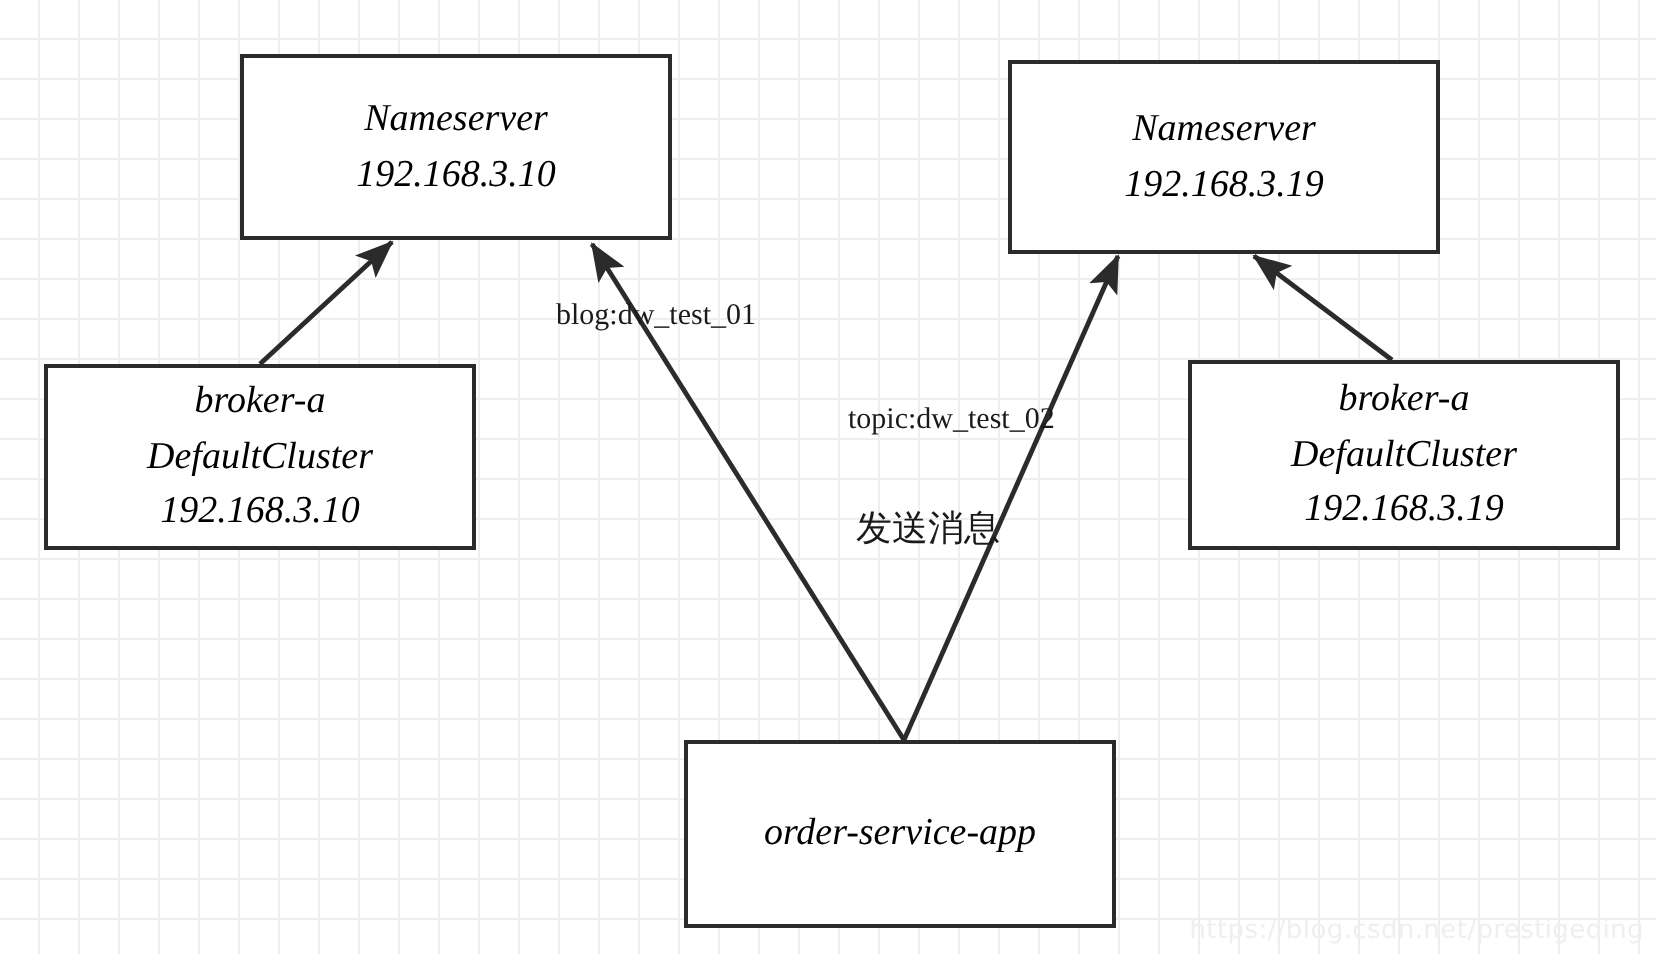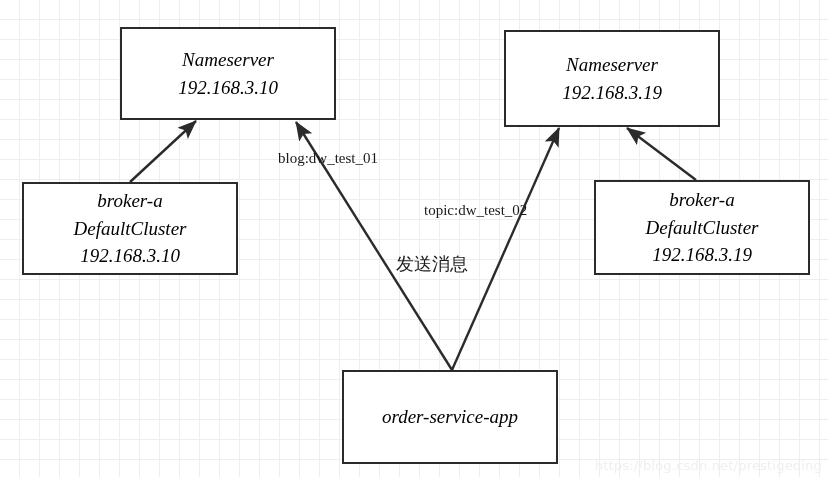--- a/index.html
+++ b/index.html
@@ -51,20 +51,21 @@
     position: absolute;
     color: #1a1a1a;
     font-family: "Liberation Serif", "DejaVu Serif", serif;
     font-size: 15px;
     white-space: nowrap;
     background: transparent;
   }
   .edge-label.cjk {
     font-family: Liberation Serif, serif;
     font-size: 18px;
+    margin-left: 32px;
   }
   .watermark {
     position: absolute;
     right: 6px;
     bottom: 4px;
     font-family: "DejaVu Sans", "Liberation Sans", sans-serif;
     font-size: 13px;
     color: #efefef;
     letter-spacing: 0.2px;
     white-space: nowrap;

